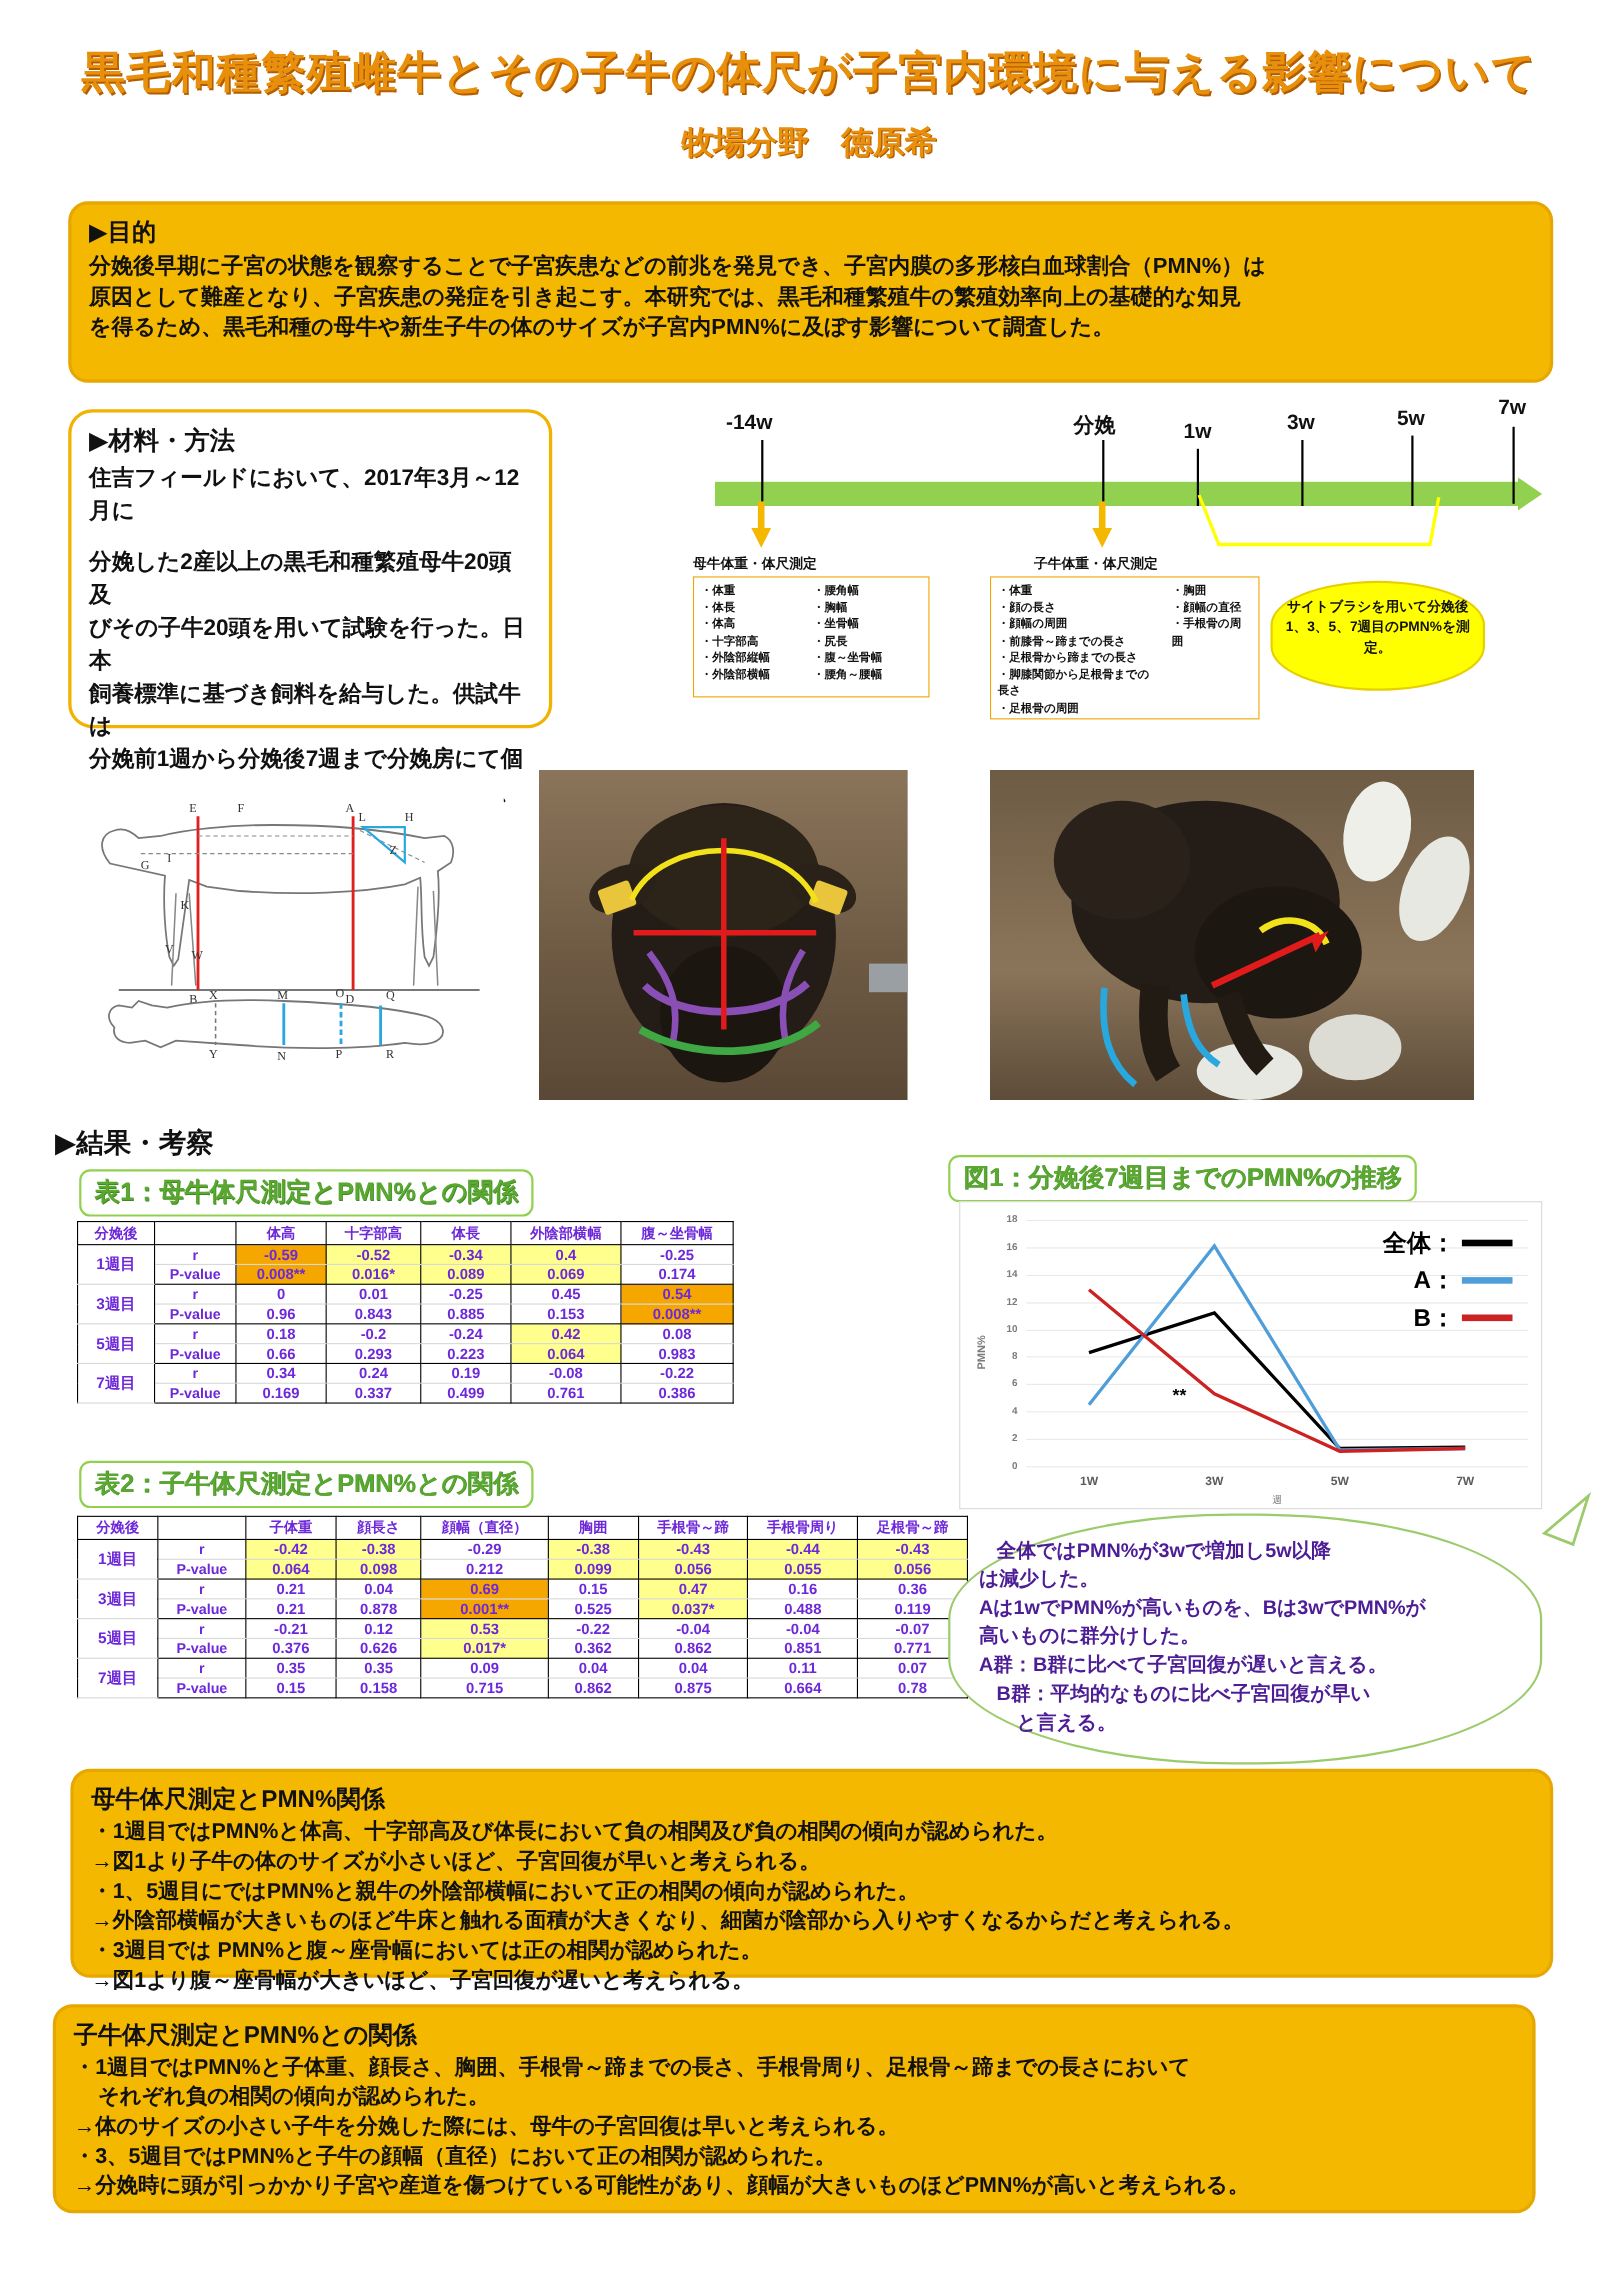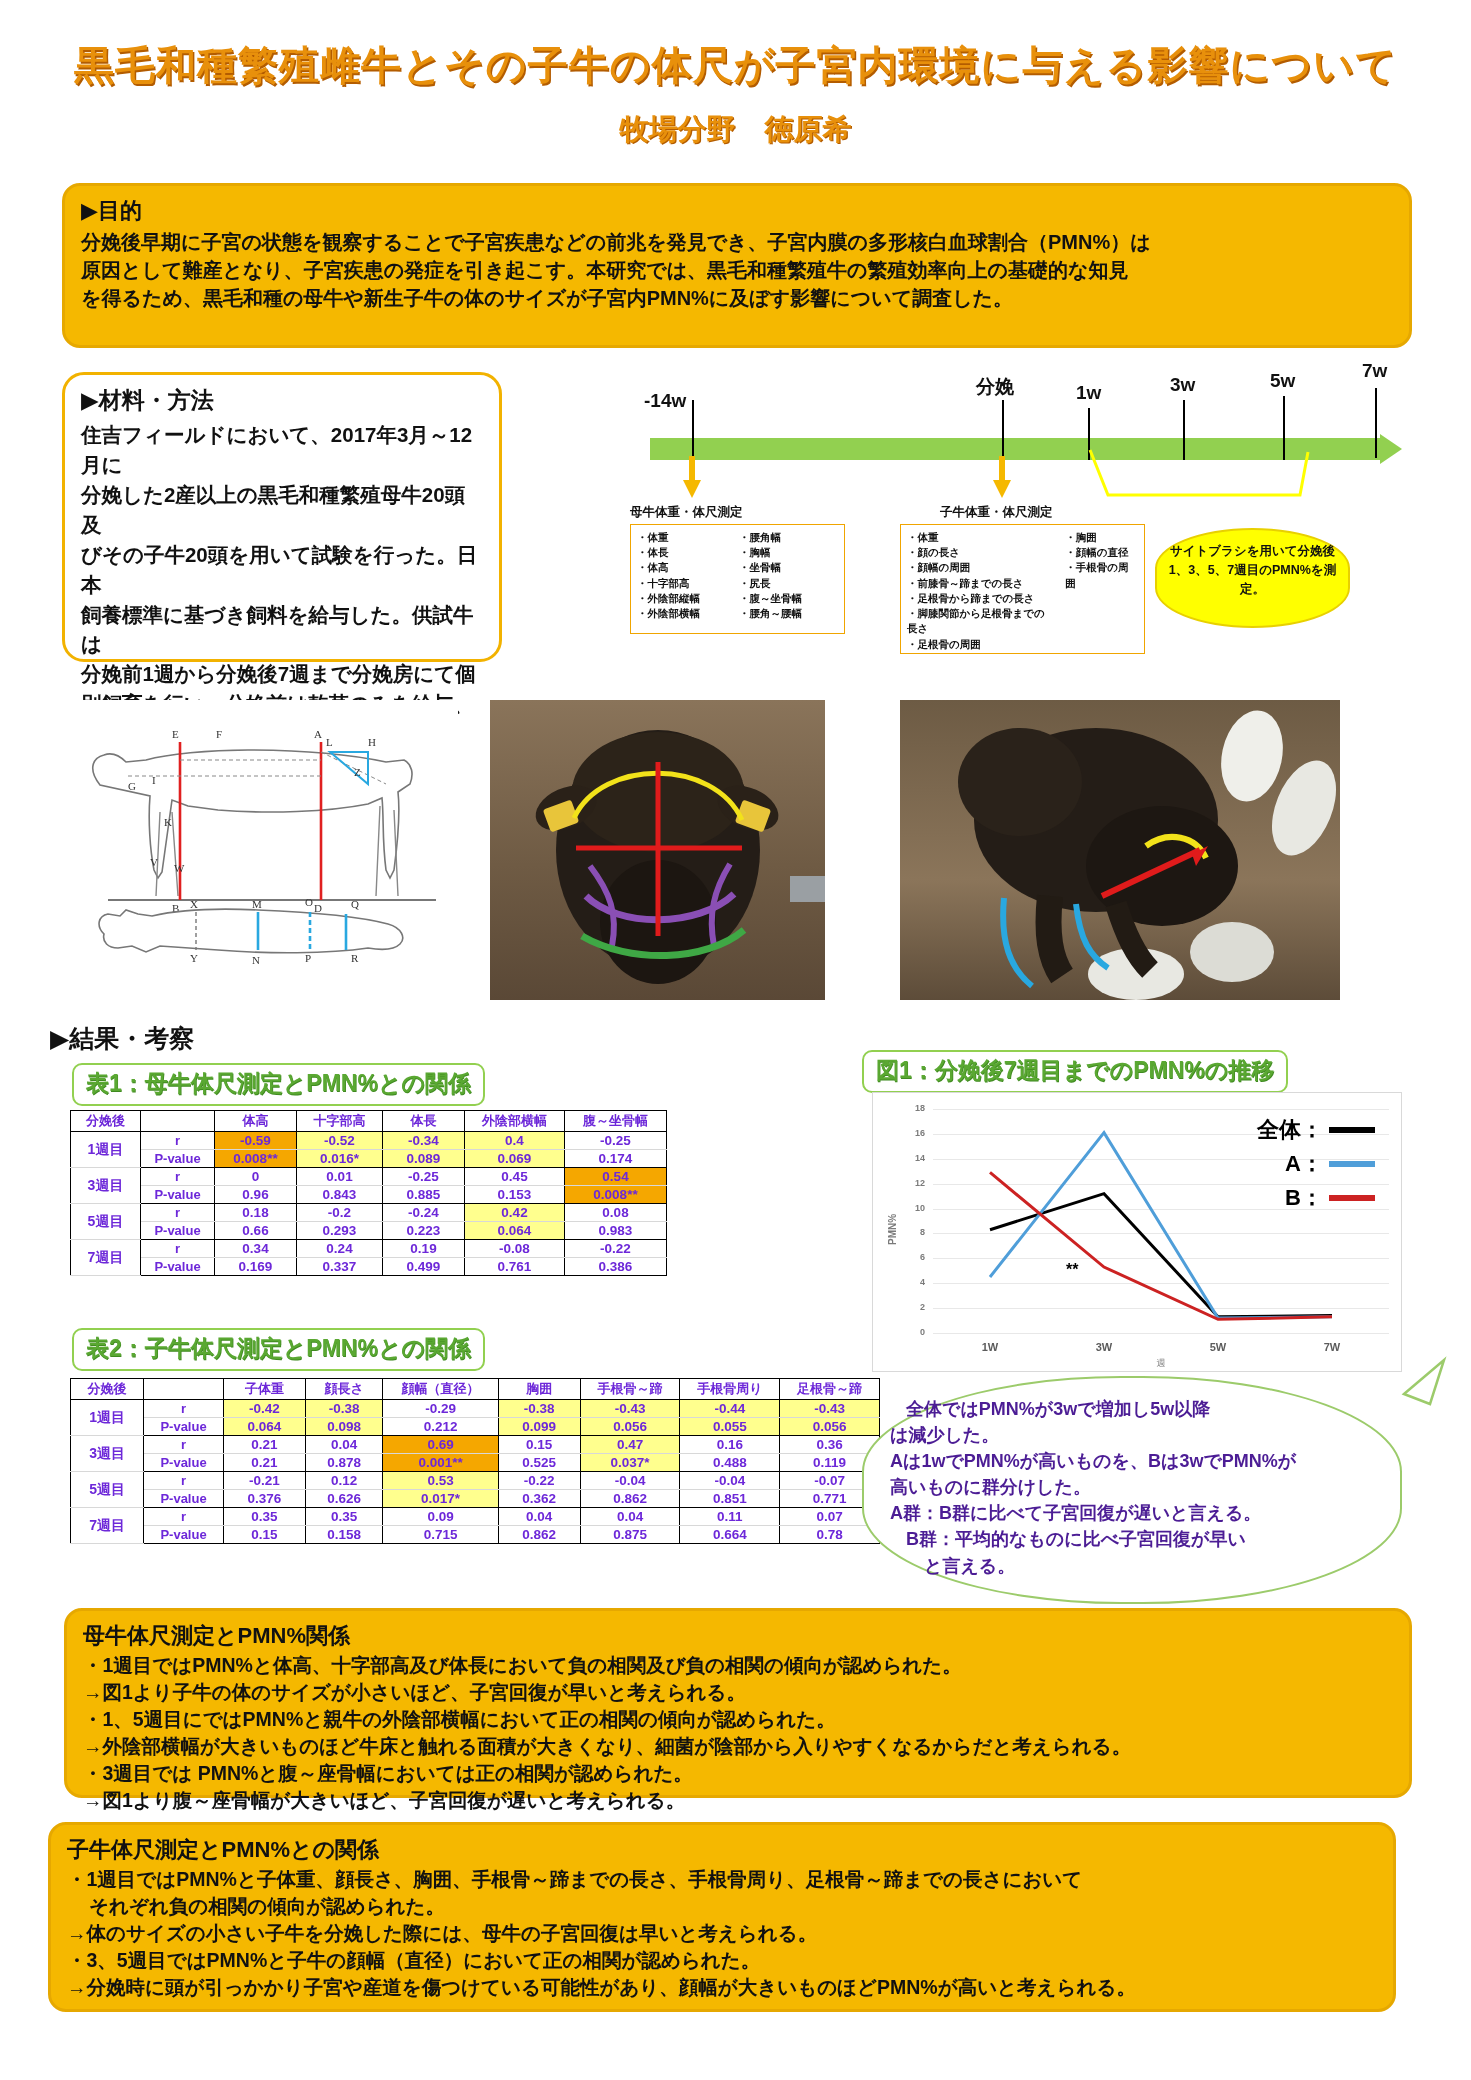--- a/index.html
+++ b/index.html
@@ -290,35 +290,35 @@
   <div class="orange-panel" style="left:62px; top:183px; width:1350px; height:165px;">
     <div class="panel-head">▶目的</div>
     <div class="panel-body">分娩後早期に子宮の状態を観察することで子宮疾患などの前兆を発見でき、子宮内膜の多形核白血球割合（PMN%）は</div>
     <div class="panel-body">原因として難産となり、子宮疾患の発症を引き起こす。本研究では、黒毛和種繁殖牛の繁殖効率向上の基礎的な知見</div>
     <div class="panel-body">を得るため、黒毛和種の母牛や新生子牛の体のサイズが子宮内PMN%に及ぼす影響について調査した。</div>
   </div>
 
   <div class="white-round" style="left:62px; top:372px; width:440px; height:290px;">
     <div class="panel-head" style="font-size:23px; margin-bottom:4px;">▶材料・方法</div>
     <div class="panel-body" style="font-weight:bold; font-size:20.5px; line-height:1.46;">住吉フィールドにおいて、2017年3月～12月に</div>
-    <div class="panel-body" style="font-weight:bold; font-size:20.5px; line-height:1.46;">分娩した2産以上の黒毛和種繁殖母牛20頭及</div>
+    <div class="panel-body" style="font-weight:bold; font-size:20.5px; line-height:1.46;margin-top:16px;">分娩した2産以上の黒毛和種繁殖母牛20頭及</div>
     <div class="panel-body" style="font-weight:bold; font-size:20.5px; line-height:1.46;">びその子牛20頭を用いて試験を行った。日本</div>
     <div class="panel-body" style="font-weight:bold; font-size:20.5px; line-height:1.46;">飼養標準に基づき飼料を給与した。供試牛は</div>
     <div class="panel-body" style="font-weight:bold; font-size:20.5px; line-height:1.46;">分娩前1週から分娩後7週まで分娩房にて個</div>
     <div class="panel-body" style="font-weight:bold; font-size:20.5px; line-height:1.46;">別飼育を行い、分娩前は乾草のみを給与、分</div>
     <div class="panel-body" style="font-weight:bold; font-size:20.5px; line-height:1.46;">娩後は濃厚飼料も加えて給与した。</div>
   </div>
 
   <div class="timeline-wrap" style="left:0; top:0; width:1471px; height:700px;">
 
     <div class="tl-bar" style="left:650px; top:438px; width:730px;"></div>
     <div class="tl-arrow-head" style="left:1380px; top:434px;"></div>
 
     <div class="tl-tick" style="left:692px; top:400px; height:56px;"></div>
-    <div class="tl-label" style="left:644px; top:374px;margin-top:16px;">-14w</div>
+    <div class="tl-label" style="left:660px; top:374px;">-14w</div>
 
     <div class="tl-tick" style="left:1002px; top:400px; height:56px;"></div>
     <div class="tl-label" style="left:976px; top:374px;">分娩</div>
 
     <div class="tl-tick" style="left:1088px; top:408px; height:52px;"></div>
     <div class="tl-label" style="left:1076px; top:382px;">1w</div>
 
     <div class="tl-tick" style="left:1183px; top:400px; height:60px;"></div>
     <div class="tl-label" style="left:1170px; top:374px;">3w</div>
 

